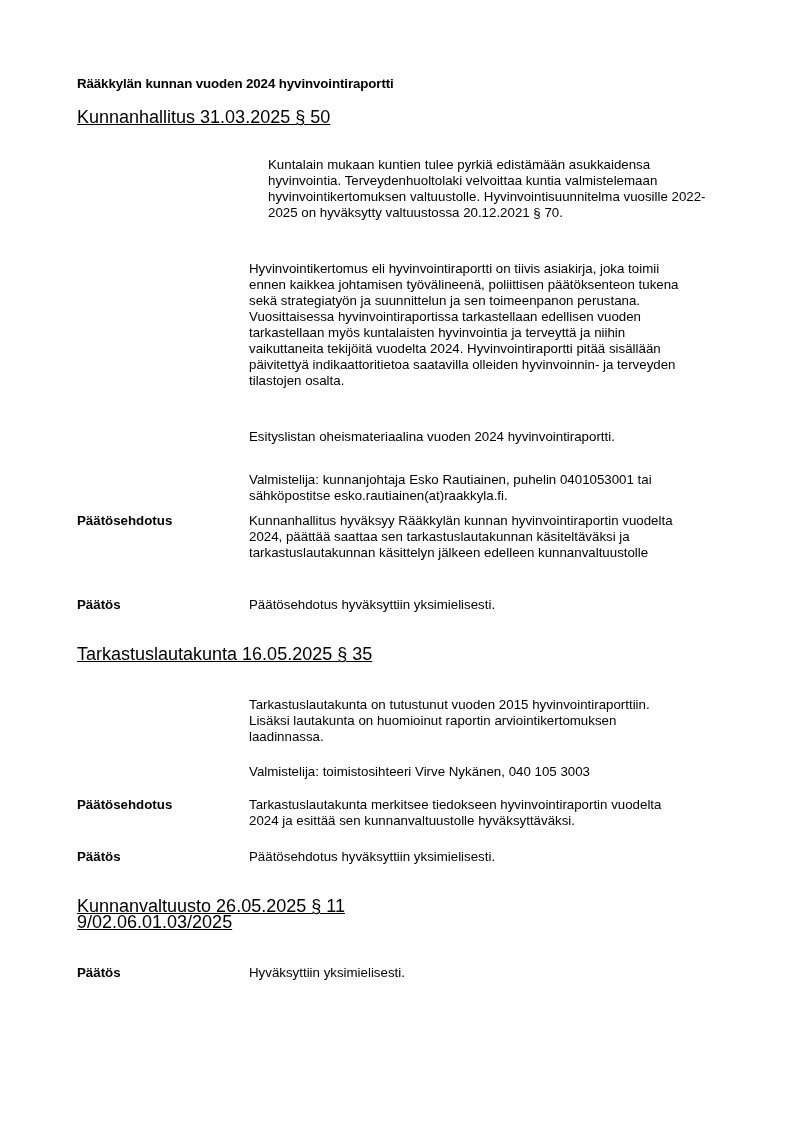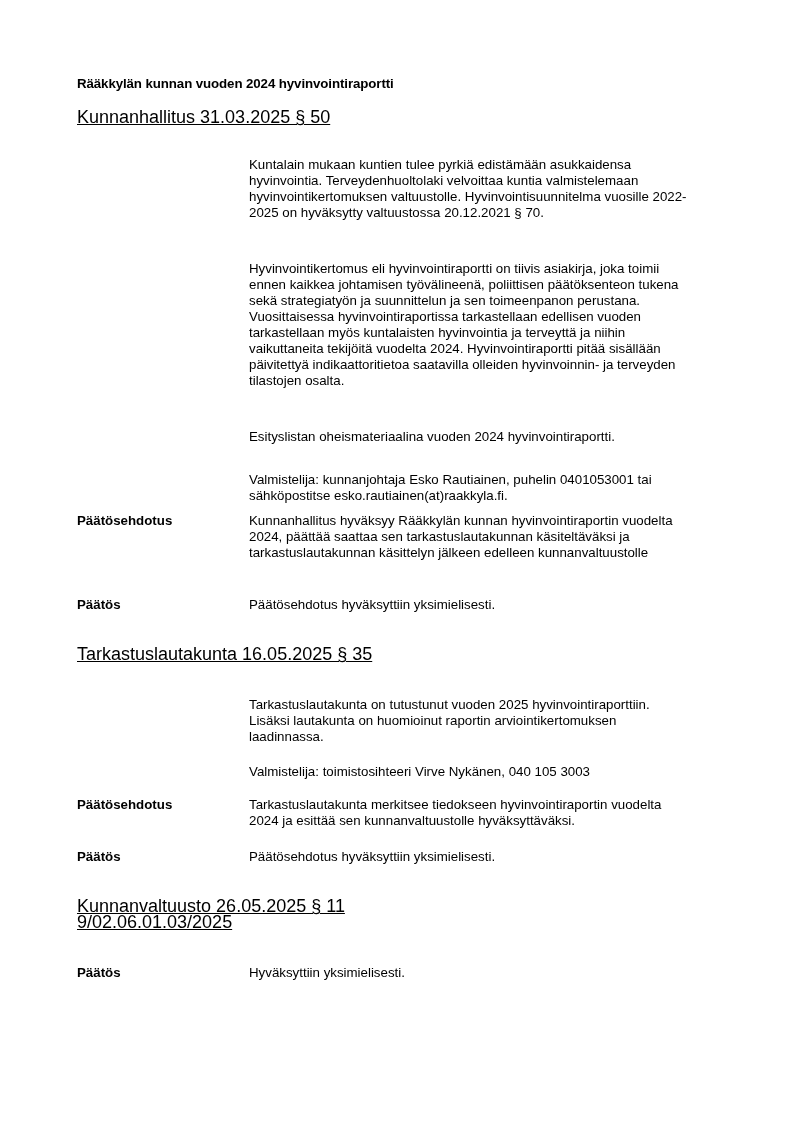--- a/index.html
+++ b/index.html
@@ -40,21 +40,21 @@
       line-height: 16px;
     }
   </style>
 </head>
 <body>
 
 <div class="abs title">Rääkkylän kunnan vuoden 2024 hyvinvointiraportti</div>
 
 <div class="abs meeting" style="top:109px;">Kunnanhallitus 31.03.2025 § 50</div>
 
-<div class="abs para" style="top:157px;">
+<div class="abs para" style="top:157px;margin-left:19px;">
   <span class="line">Kuntalain mukaan kuntien tulee pyrkiä edistämään asukkaidensa</span>
   <span class="line">hyvinvointia. Terveydenhuoltolaki velvoittaa kuntia valmistelemaan</span>
   <span class="line">hyvinvointikertomuksen valtuustolle. Hyvinvointisuunnitelma vuosille 2022-</span>
   <span class="line">2025 on hyväksytty valtuustossa 20.12.2021 § 70.</span>
 </div>
 
 <div class="abs para" style="top:261px;">
   <span class="line">Hyvinvointikertomus eli hyvinvointiraportti on tiivis asiakirja, joka toimii</span>
   <span class="line">ennen kaikkea johtamisen työvälineenä, poliittisen päätöksenteon tukena</span>
   <span class="line">sekä strategiatyön ja suunnittelun ja sen toimeenpanon perustana.</span>
@@ -82,21 +82,21 @@
 </div>
 
 <div class="abs label" style="top:597px;">Päätös</div>
 <div class="abs para" style="top:597px;">
   <span class="line">Päätösehdotus hyväksyttiin yksimielisesti.</span>
 </div>
 
 <div class="abs meeting" style="top:646px;">Tarkastuslautakunta 16.05.2025 § 35</div>
 
 <div class="abs para" style="top:697px;">
-  <span class="line">Tarkastuslautakunta on tutustunut vuoden 2025 hyvinvointiraporttiin.</span>
+  <span class="line">Tarkastuslautakunta on tutustunut vuoden 2015 hyvinvointiraporttiin.</span>
   <span class="line">Lisäksi lautakunta on huomioinut raportin arviointikertomuksen</span>
   <span class="line">laadinnassa.</span>
 </div>
 
 <div class="abs para" style="top:764px;">
   <span class="line">Valmistelija: toimistosihteeri Virve Nykänen, 040 105 3003</span>
 </div>
 
 <div class="abs label" style="top:797px;">Päätösehdotus</div>
 <div class="abs para" style="top:797px;">

